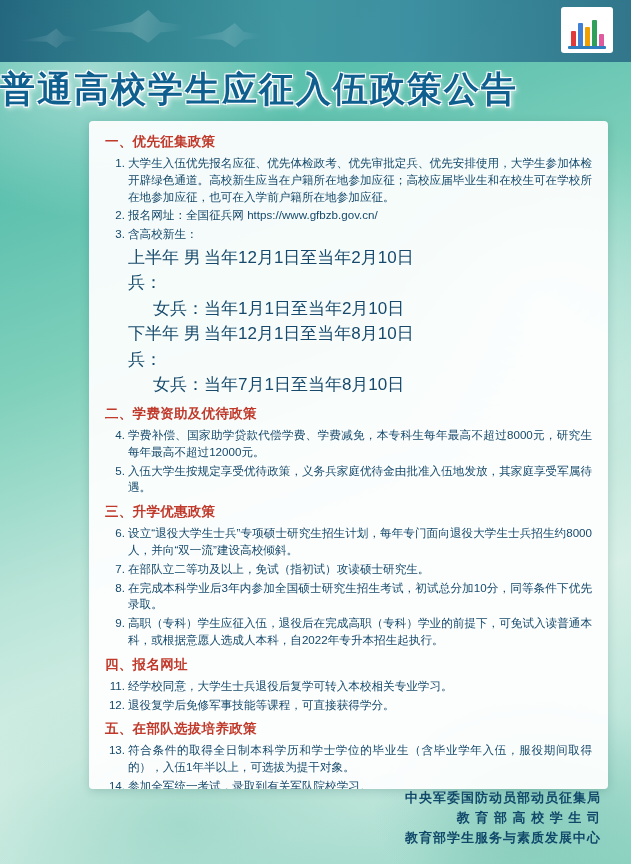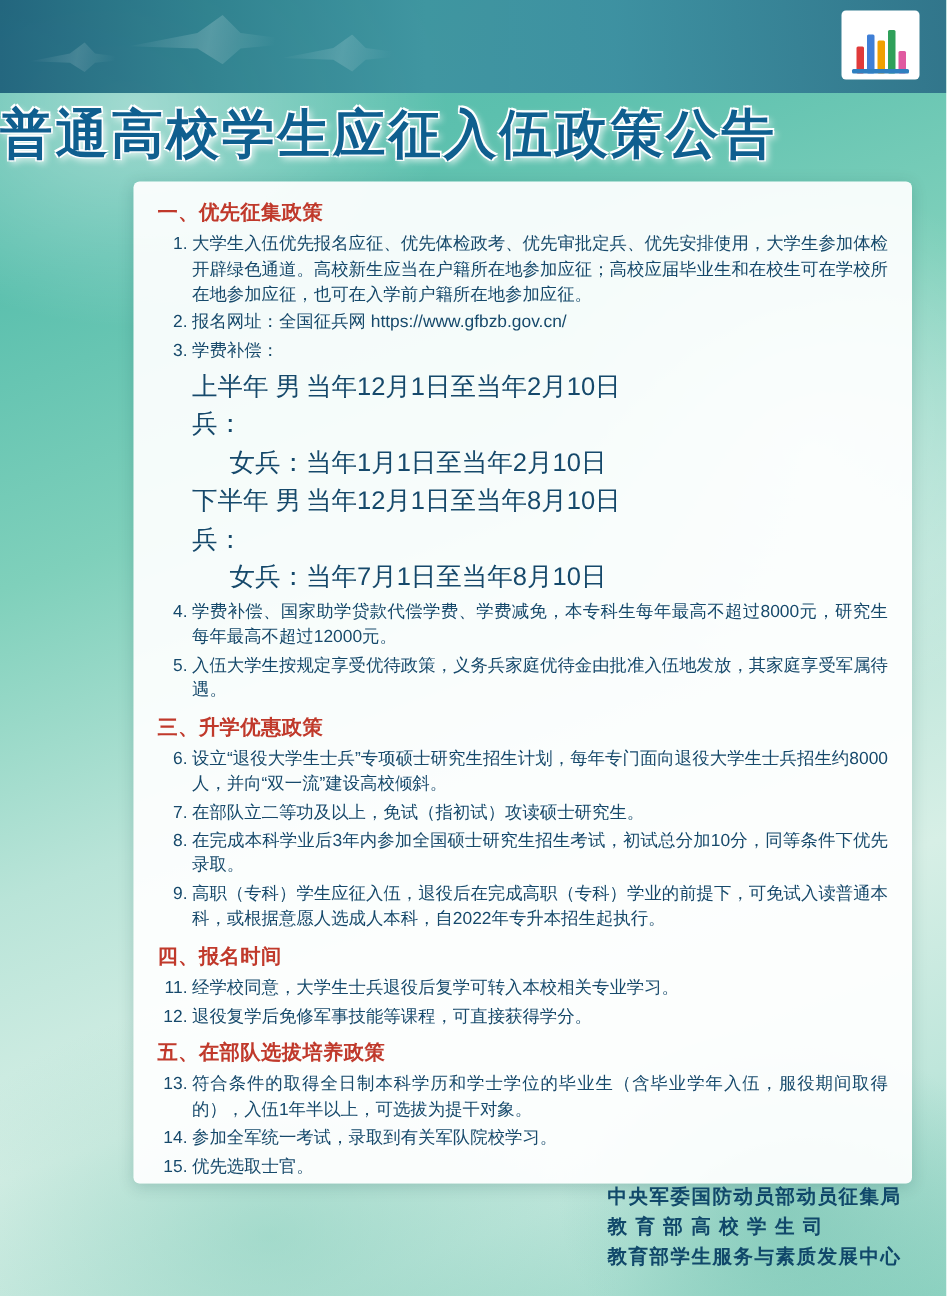--- a/index.html
+++ b/index.html
@@ -163,21 +163,21 @@
     margin-left: 23px;
     display: flex;
   }
   .sub .lbl { flex: 0 0 auto; width: 76px; }
   .sub .val { flex: 1 1 auto; }
 
   .footer {
     position: absolute;
     right: 30px;
     bottom: 16px;
-    text-align: left;
+    text-align: right;
     color: #10486a;
     font-weight: bold;
     font-size: 13px;
     line-height: 1.55;
     font-family: "Liberation Sans", sans-serif;
     letter-spacing: 1px;
   }
 </style>
 </head>
 <body>
@@ -215,39 +215,40 @@
     <div class="item">
       <span class="num">1.</span>
       <span class="txt">大学生入伍优先报名应征、优先体检政考、优先审批定兵、优先安排使用，大学生参加体检开辟绿色通道。高校新生应当在户籍所在地参加应征；高校应届毕业生和在校生可在学校所在地参加应征，也可在入学前户籍所在地参加应征。</span>
     </div>
     <div class="item">
       <span class="num">2.</span>
       <span class="txt">报名网址：全国征兵网 https://www.gfbzb.gov.cn/</span>
     </div>
     <div class="item">
       <span class="num">3.</span>
-      <span class="txt">学费补偿：</span>
+      <span class="txt">含高校新生：</span>
     </div>
     <div class="sub">
       <span class="lbl">上半年 男兵：</span>
       <span class="val">当年12月1日至当年2月10日</span>
     </div>
     <div class="sub">
       <span class="lbl" style="text-align:right;">女兵：</span>
       <span class="val">当年1月1日至当年2月10日</span>
     </div>
     <div class="sub">
       <span class="lbl">下半年 男兵：</span>
       <span class="val">当年12月1日至当年8月10日</span>
     </div>
     <div class="sub">
       <span class="lbl" style="text-align:right;">女兵：</span>
       <span class="val">当年7月1日至当年8月10日</span>
     </div>
 
+    <div class="sec-head">二、学费资助及优待政策</div>
     <div class="item">
       <span class="num">4.</span>
       <span class="txt">学费补偿、国家助学贷款代偿学费、学费减免，本专科生每年最高不超过8000元，研究生每年最高不超过12000元。</span>
     </div>
     <div class="item">
       <span class="num">5.</span>
       <span class="txt">入伍大学生按规定享受优待政策，义务兵家庭优待金由批准入伍地发放，其家庭享受军属待遇。</span>
     </div>
 
     <div class="sec-head">三、升学优惠政策</div>
@@ -261,21 +262,21 @@
     </div>
     <div class="item">
       <span class="num">8.</span>
       <span class="txt">在完成本科学业后3年内参加全国硕士研究生招生考试，初试总分加10分，同等条件下优先录取。</span>
     </div>
     <div class="item">
       <span class="num">9.</span>
       <span class="txt">高职（专科）学生应征入伍，退役后在完成高职（专科）学业的前提下，可免试入读普通本科，或根据意愿人选成人本科，自2022年专升本招生起执行。</span>
     </div>
 
-    <div class="sec-head">四、报名时间</div>
+    <div class="sec-head">四、报名网址</div>
     <div class="item">
       <span class="num">11.</span>
       <span class="txt">经学校同意，大学生士兵退役后复学可转入本校相关专业学习。</span>
     </div>
     <div class="item">
       <span class="num">12.</span>
       <span class="txt">退役复学后免修军事技能等课程，可直接获得学分。</span>
     </div>
 
     <div class="sec-head">五、在部队选拔培养政策</div>

